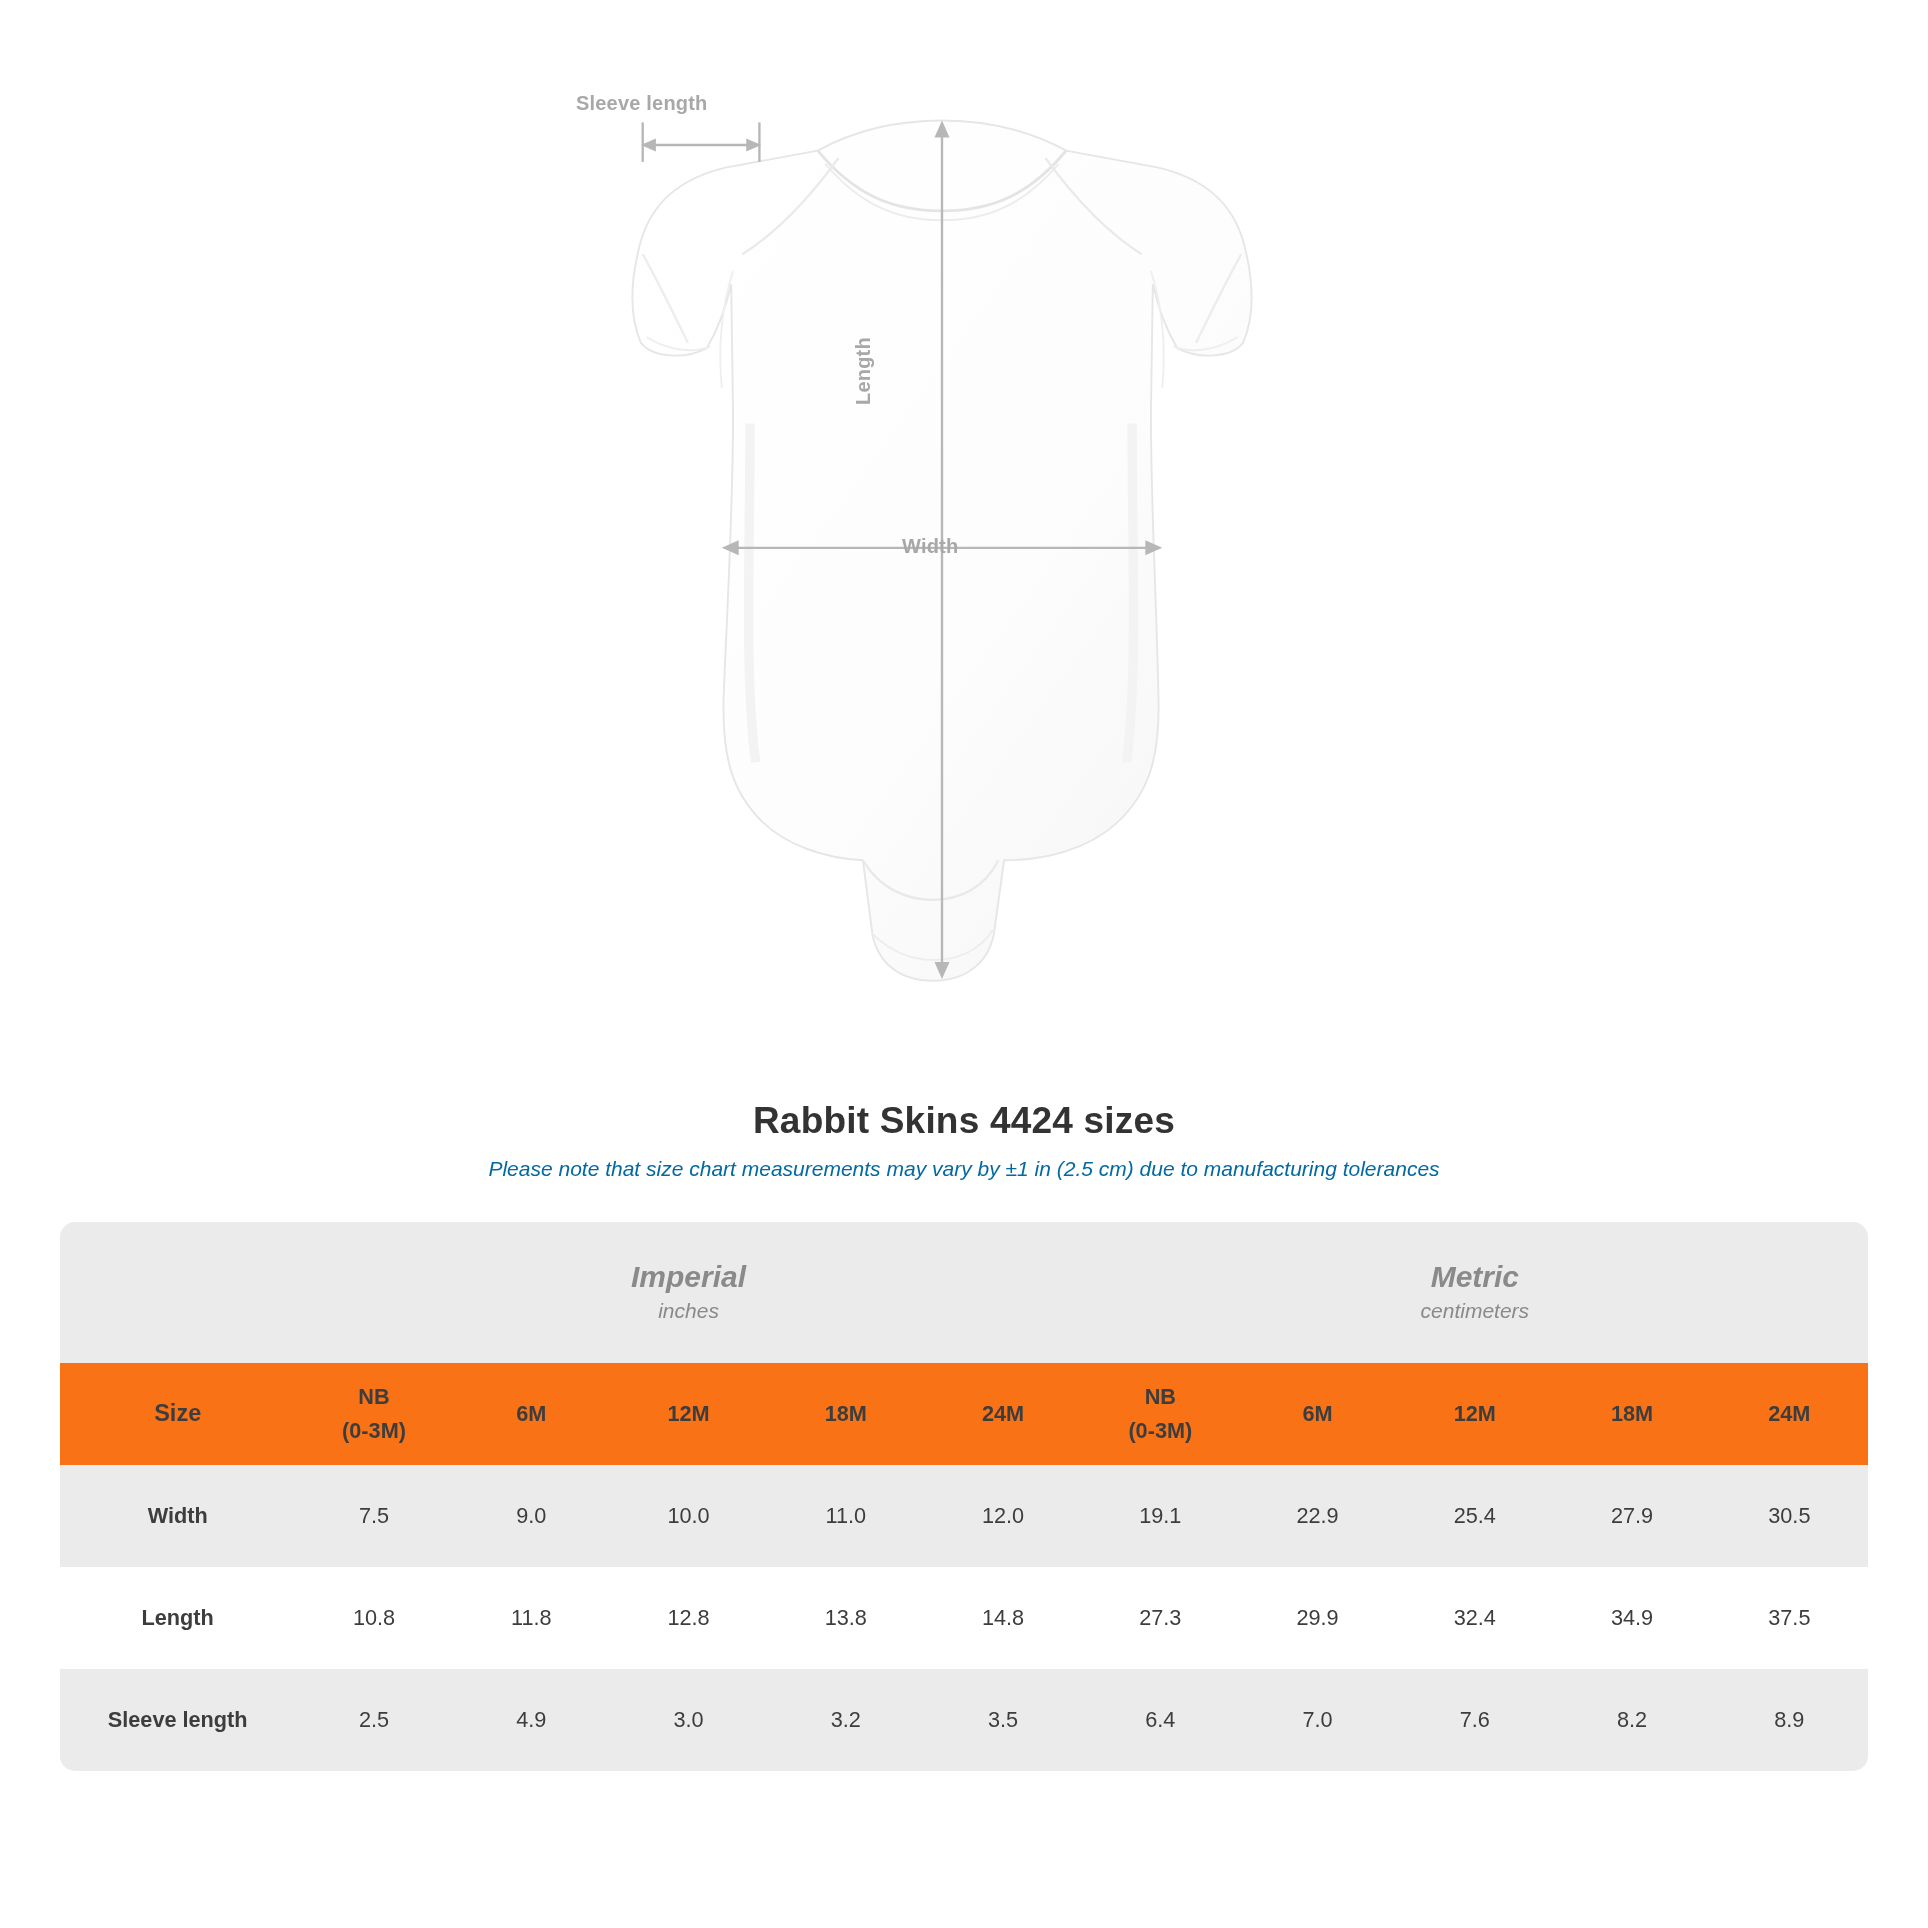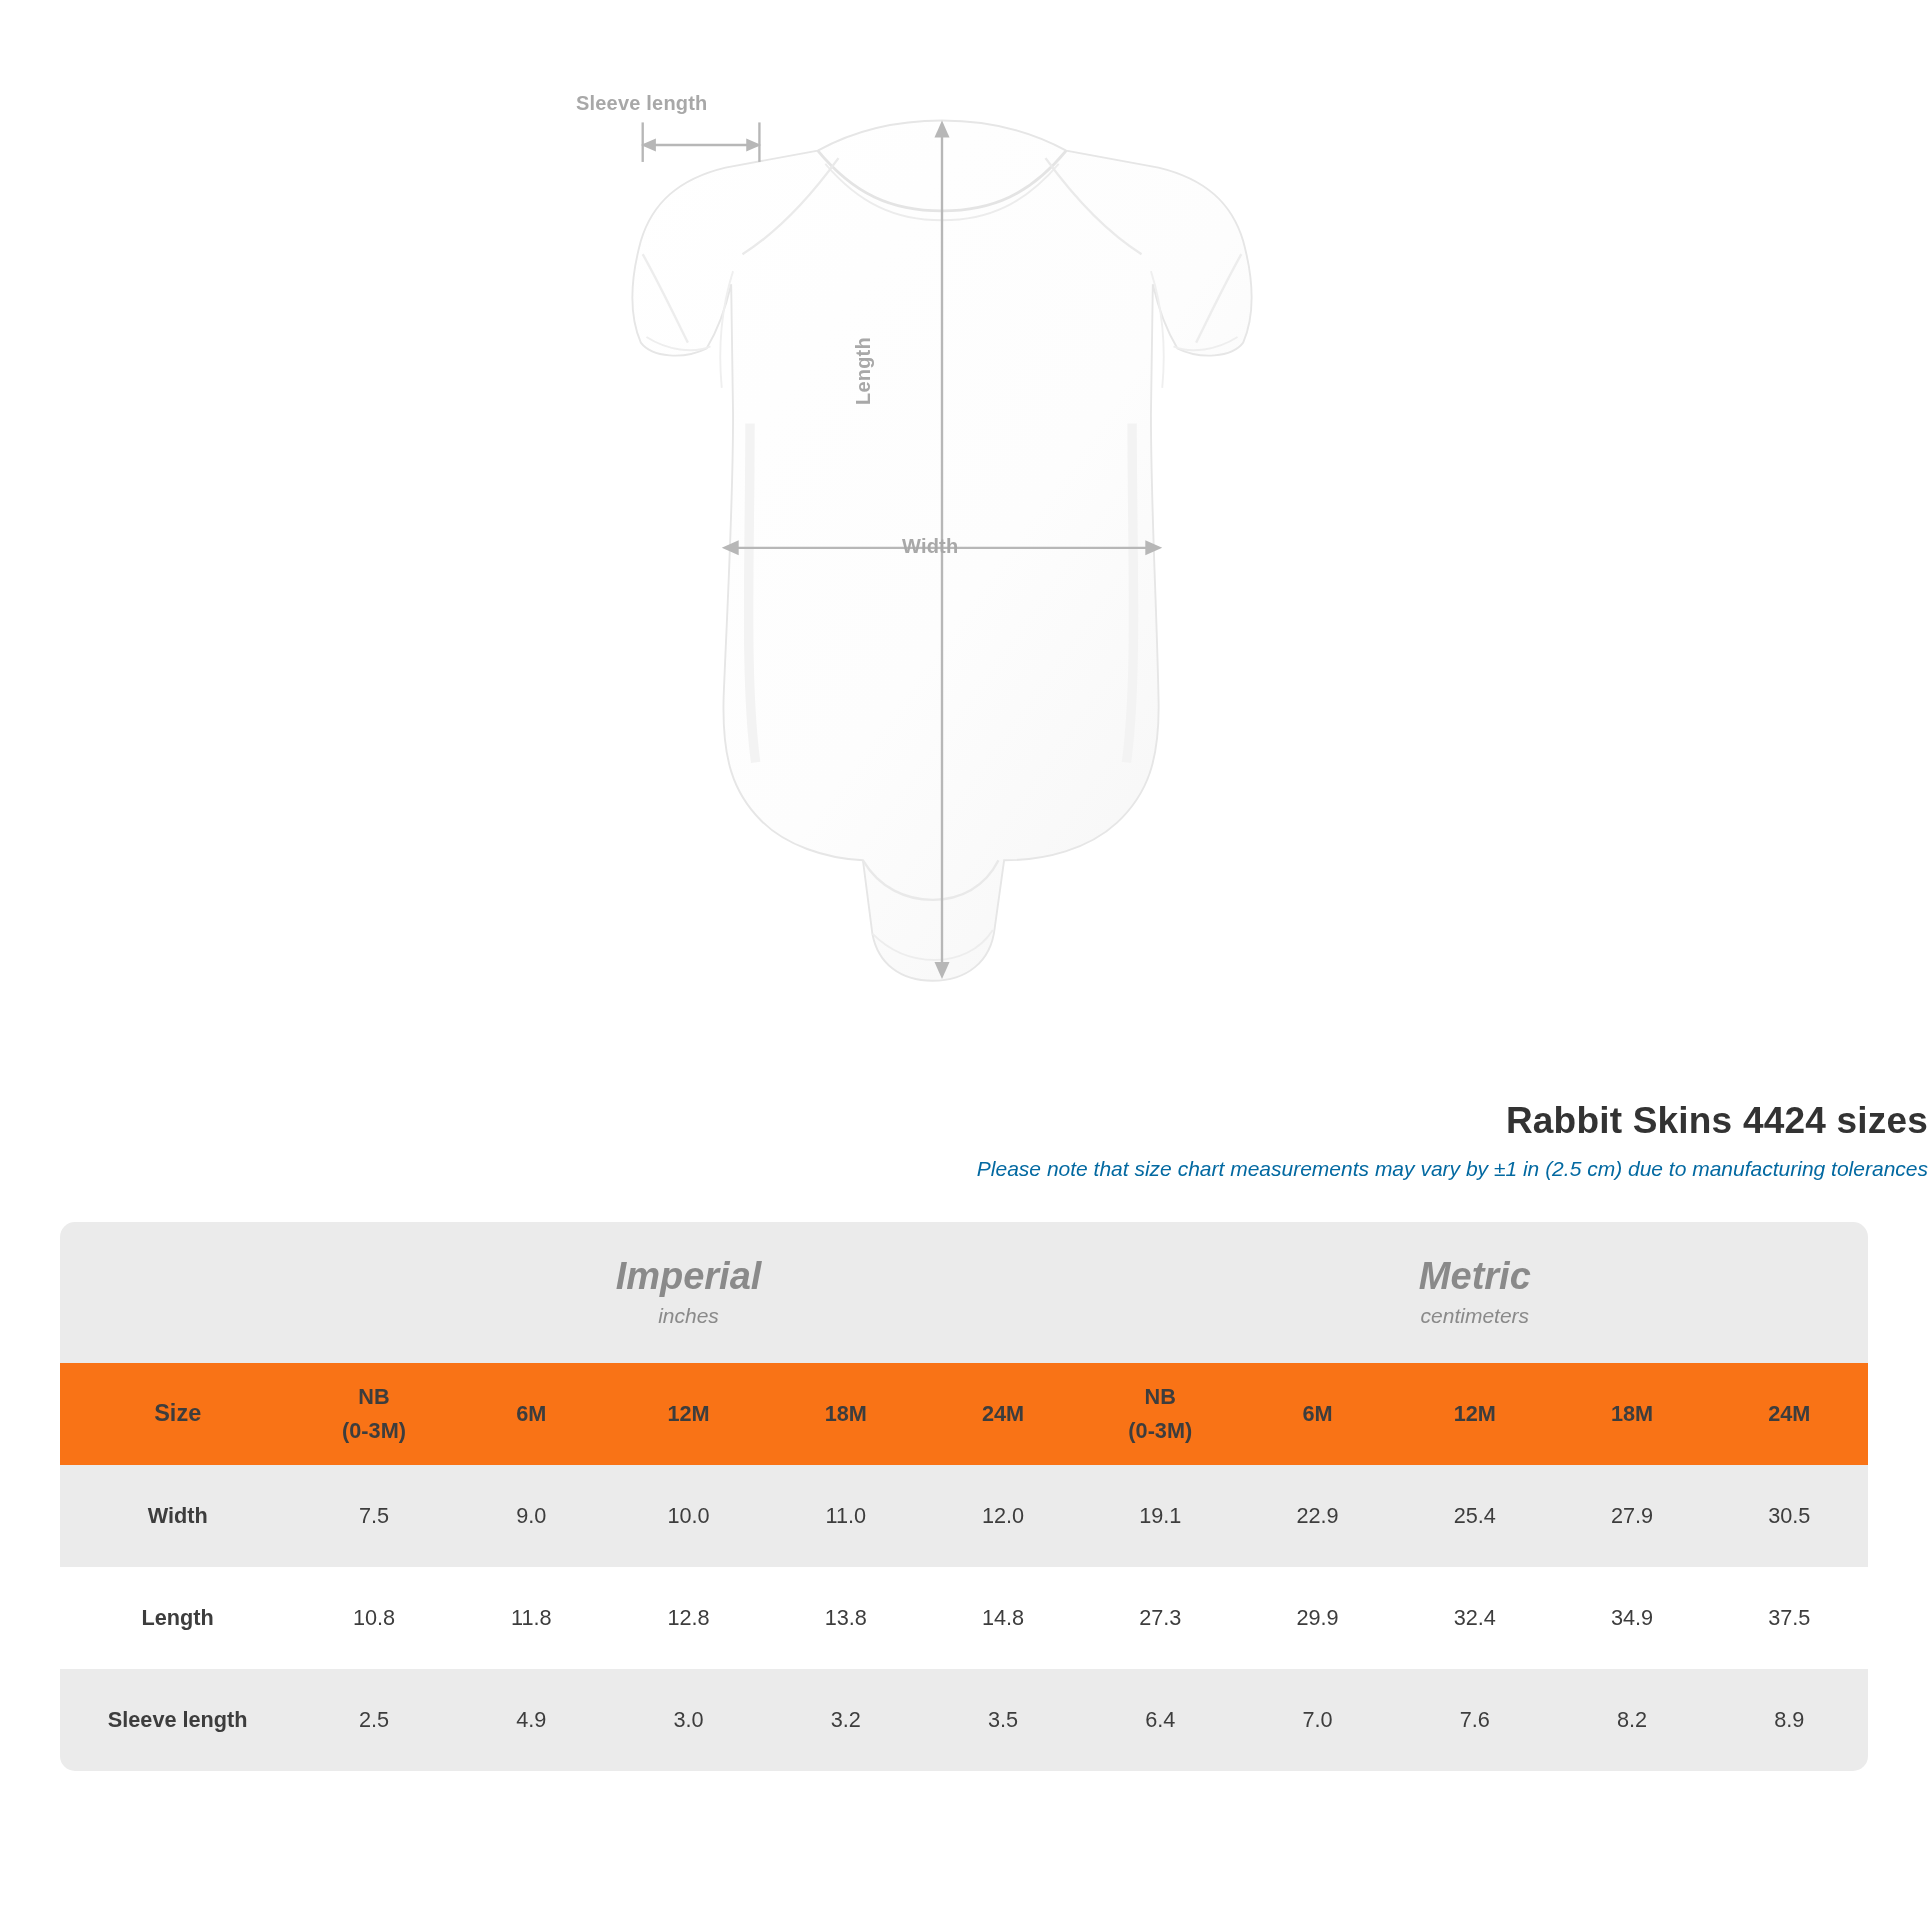--- a/index.html
+++ b/index.html
@@ -55,21 +55,21 @@
   }
   .label-length {
     left: 852px;
     top: 405px;
     transform: rotate(-90deg);
     transform-origin: left top;
   }
 
   
   .title-block {
-    text-align: right;
+    text-align: center;
     margin-top: 7.5px;
   }
   .chart-title {
     font-size: 37px;
     font-weight: bold;
     color: #333333;
     margin: 0 0 15px 0;
     letter-spacing: 0.2px;
   }
   .chart-note {
@@ -105,21 +105,21 @@
   }
   .unit-row .corner {
     background: #ebebeb;
     border-top-left-radius: 15px;
   }
   .unit-row .corner-right {
     border-top-right-radius: 15px;
     text-align: center;
   }
   .unit-name {
-    font-size: 38px;
+    font-size: 30px;
     font-weight: bold;
     font-style: italic;
     color: #8a8a8a;
     line-height: 1.25;
   }
   .unit-sub {
     font-size: 21px;
     font-style: italic;
     color: #8a8a8a;
     line-height: 1.5;

